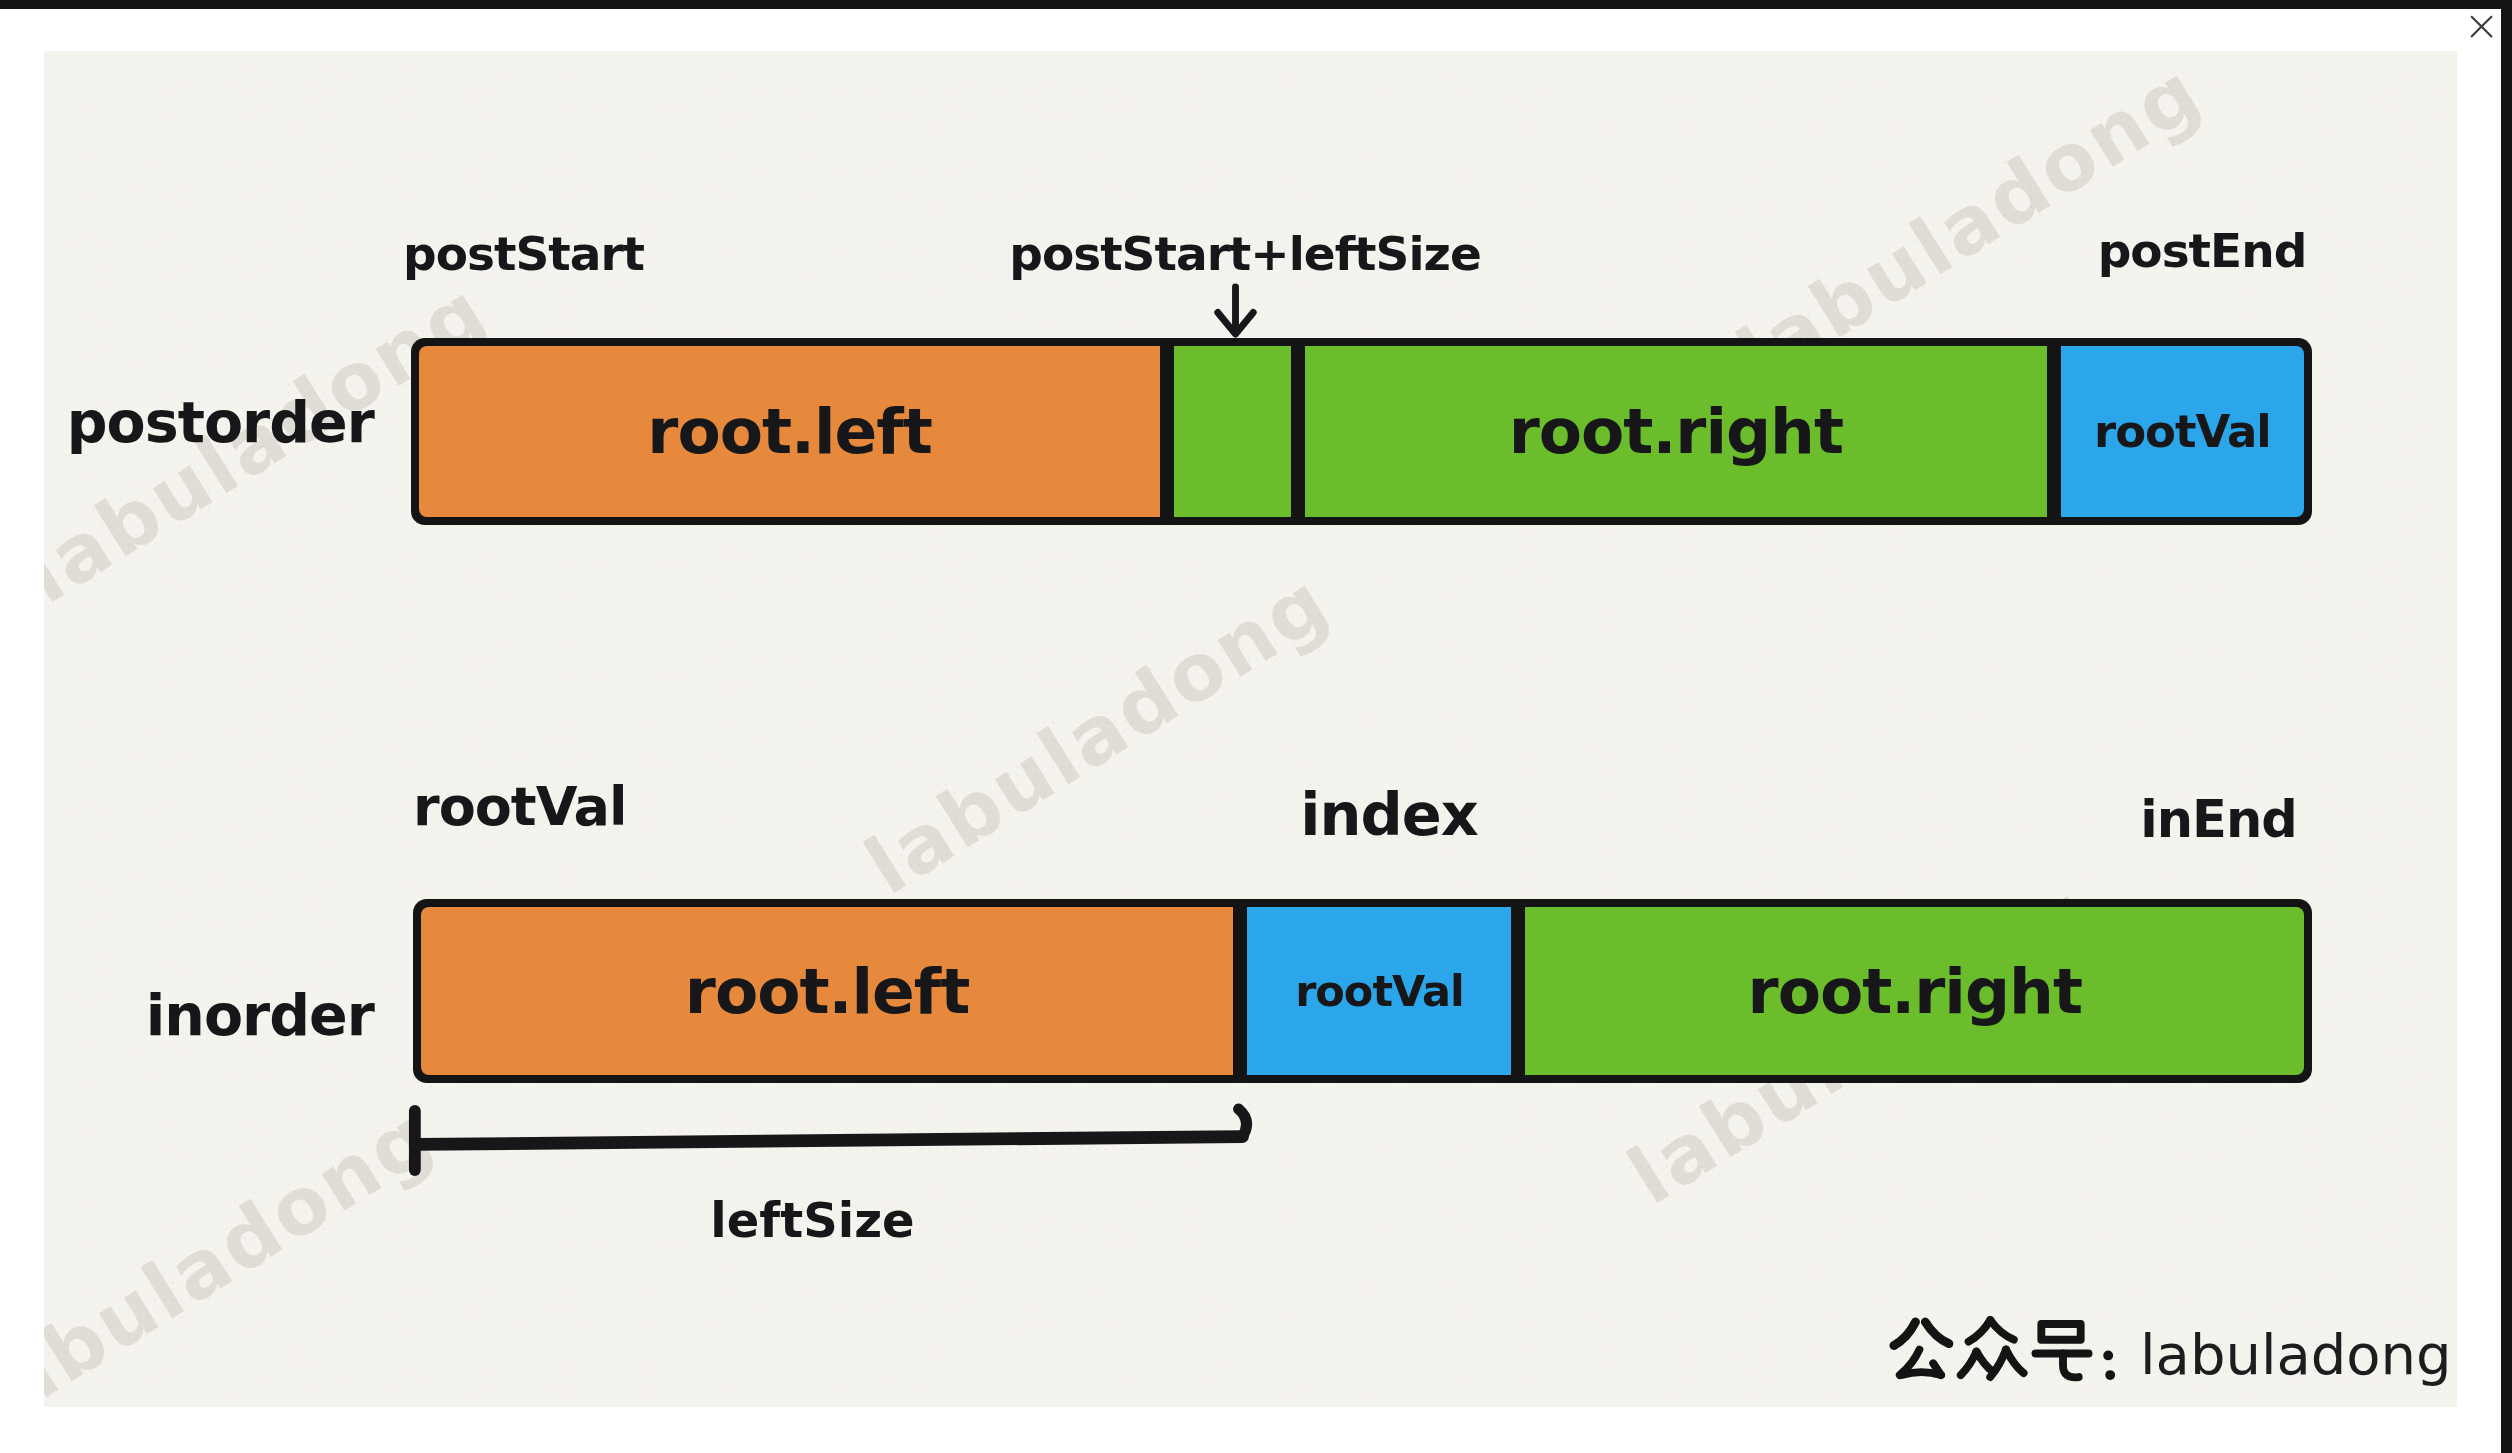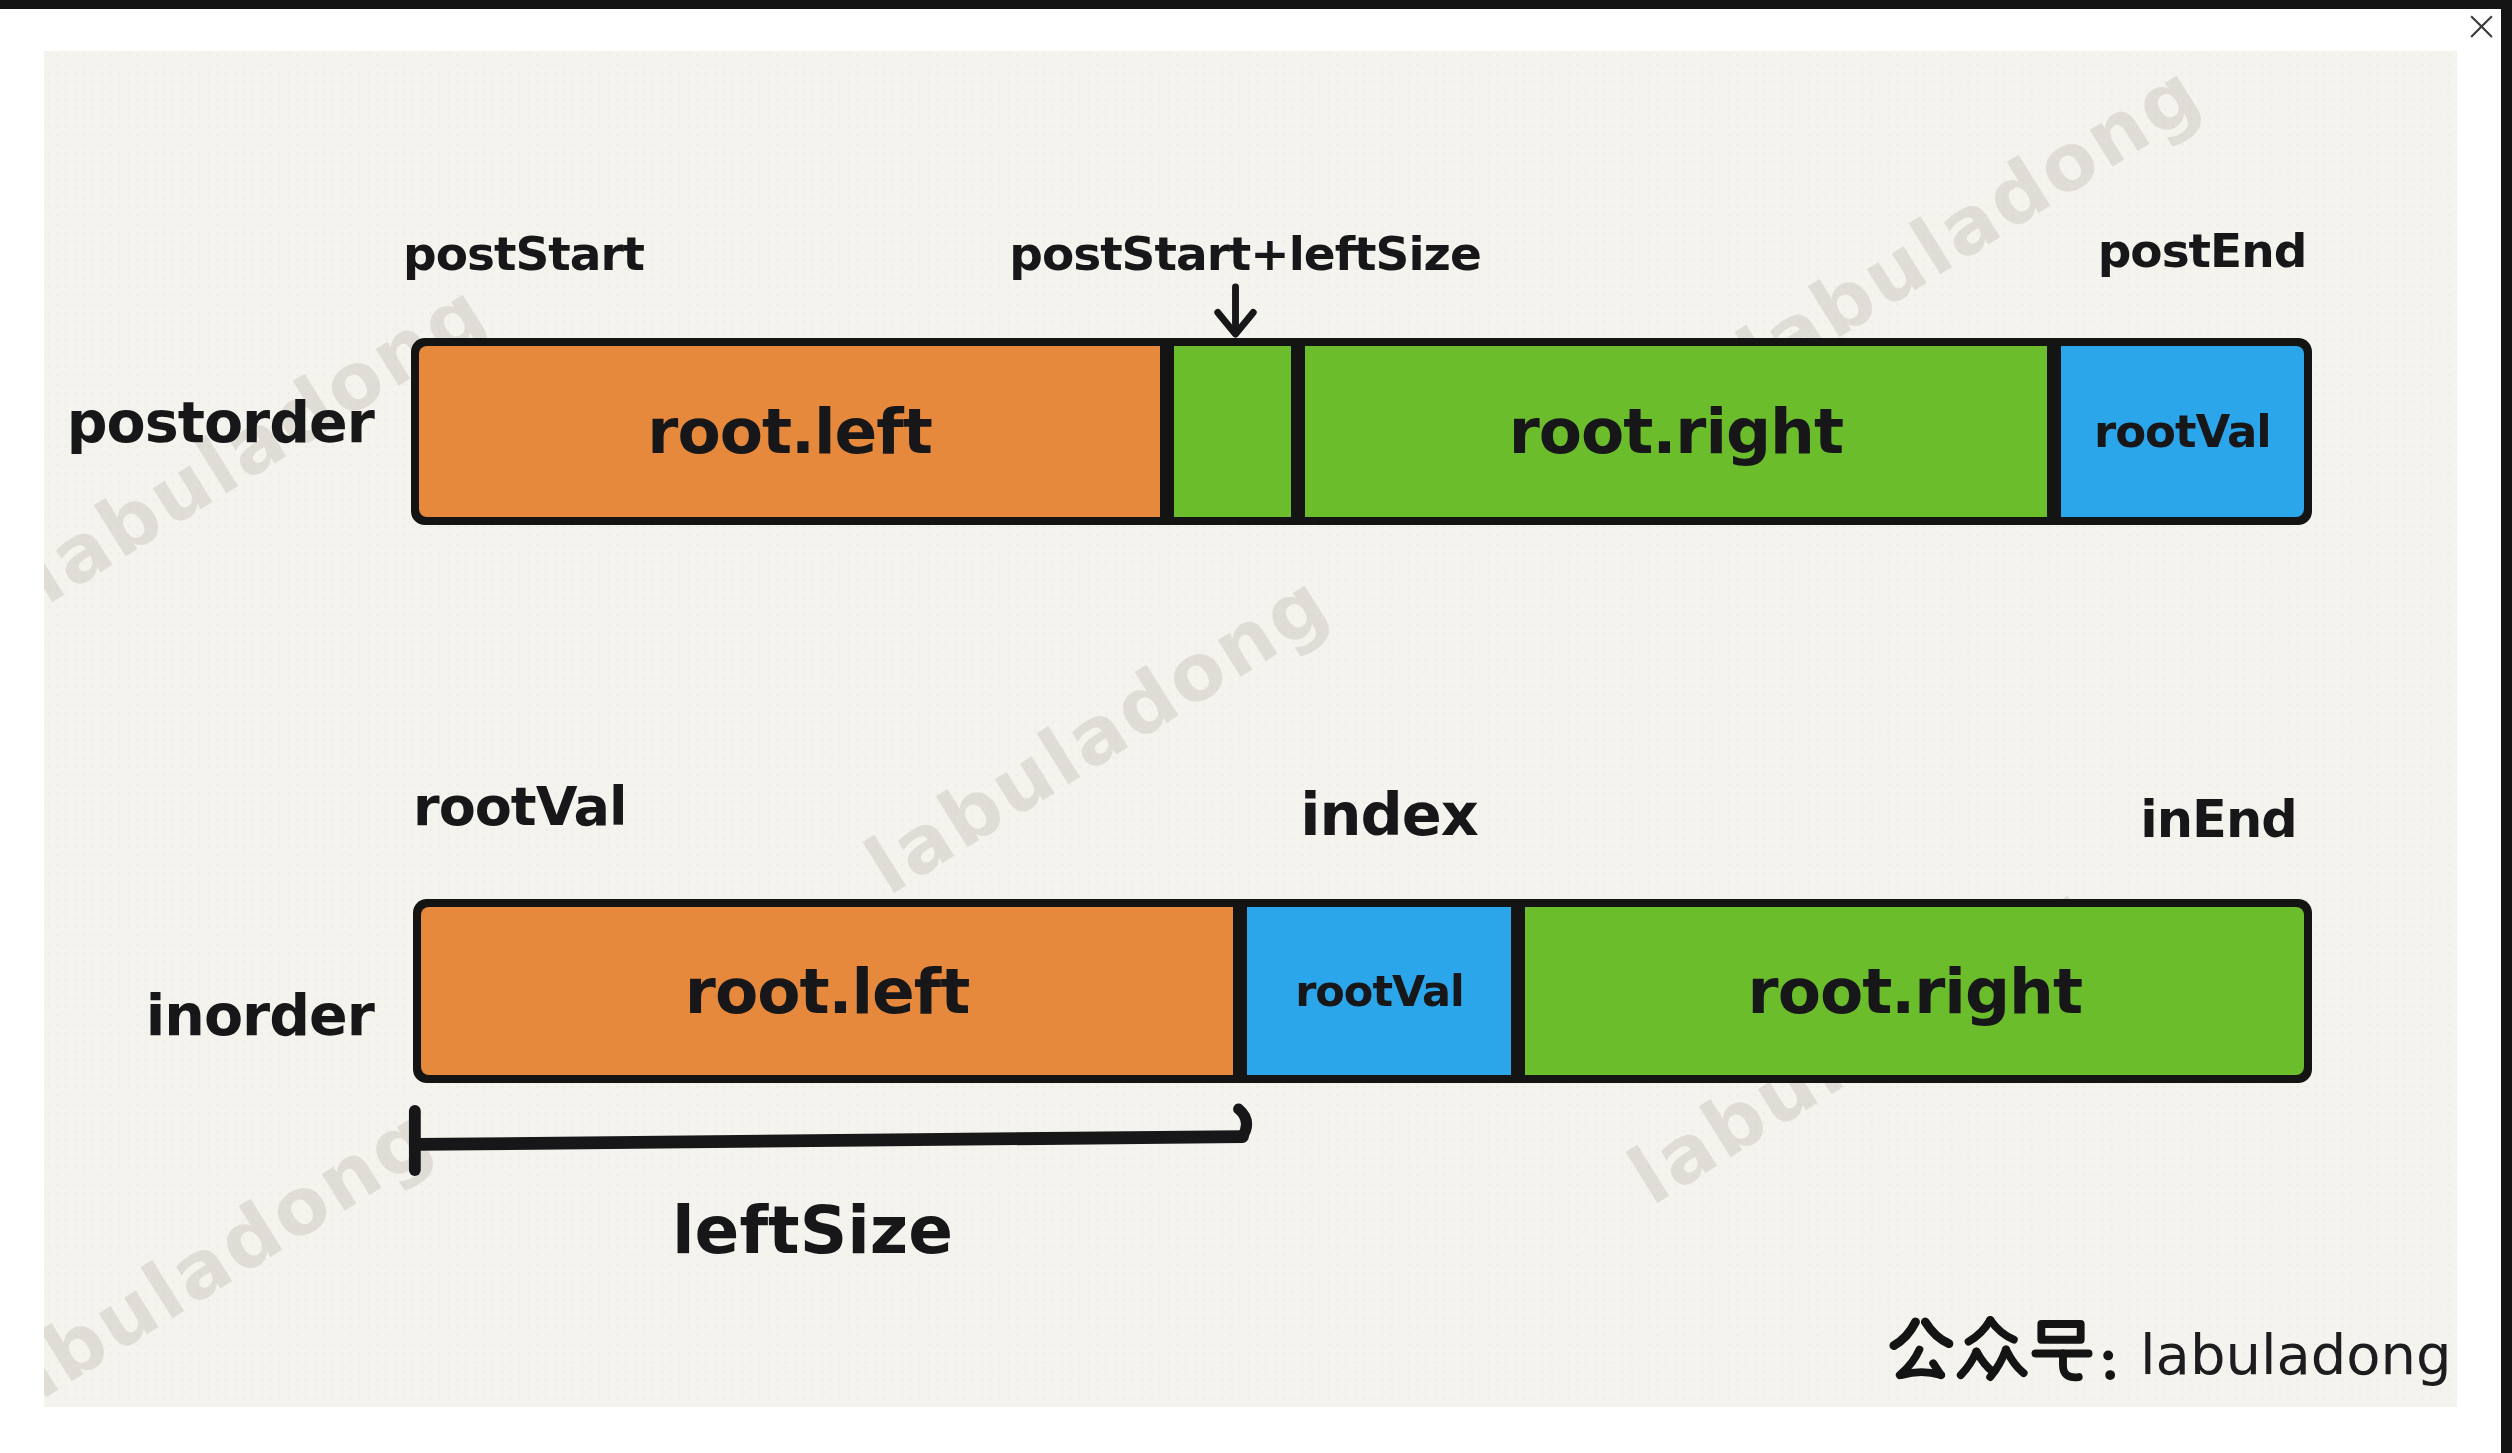--- a/index.html
+++ b/index.html
@@ -61,21 +61,21 @@
   .po-right  { width:749px; }
   .po-val    { width:246px; }
   .io-left   { width:818px; }
   .io-val    { width:266px; font-size:43px; }
   .io-right  { width:784px; }
 
   .arrow-svg { position:absolute; left:1157px; top:232px; z-index:3; }
   .bracket-svg { position:absolute; left:361px; top:1052px; z-index:2; }
 
   .lbl-leftsize { position:absolute; left:591px; top:1141px; width:355px; text-align:center;
-    font-weight:bold; font-size:66px; color:#17171a; z-index:3; }
+    font-weight:bold; font-size:48px; color:#17171a; z-index:3; }
 
   
   .seal-svg { position:absolute; left:1842px; top:1263px; z-index:3; }
   .brand-text { position:absolute; left:2096px; top:1271px; font-size:56px; color:#1d1d1f;
     font-weight:normal; letter-spacing:0px; z-index:3; }
   .sr-only { position:absolute; width:1px; height:1px; overflow:hidden; clip:rect(0 0 0 0); white-space:nowrap; }
 </style>
 </head>
 <body>
 

